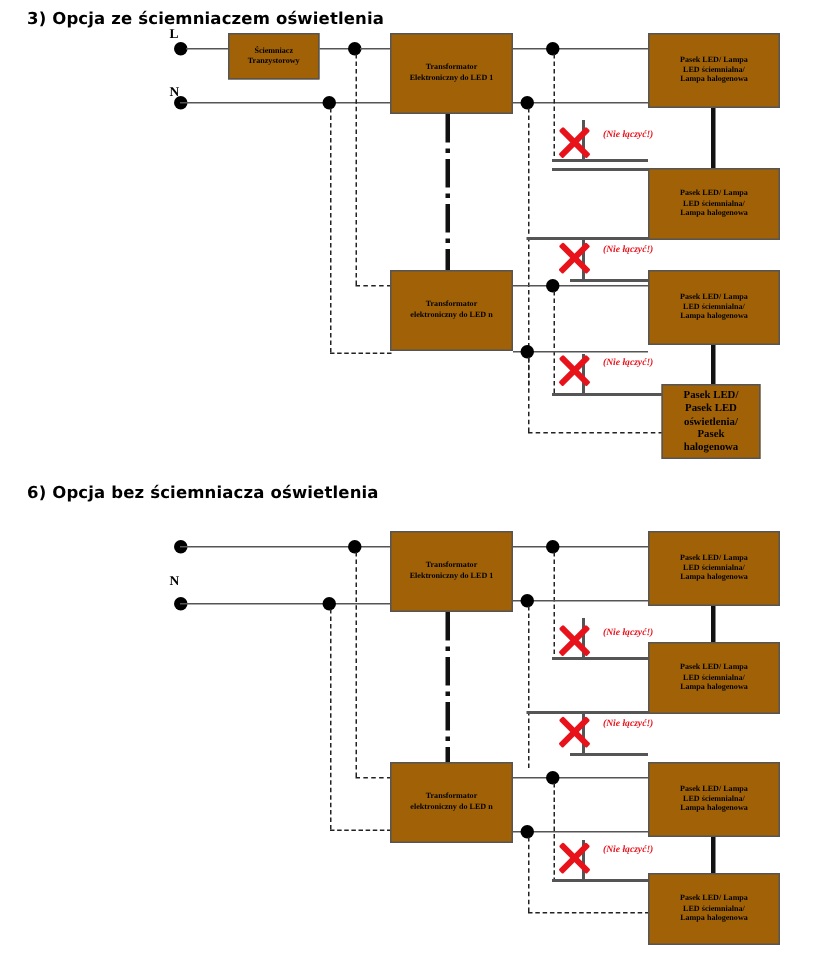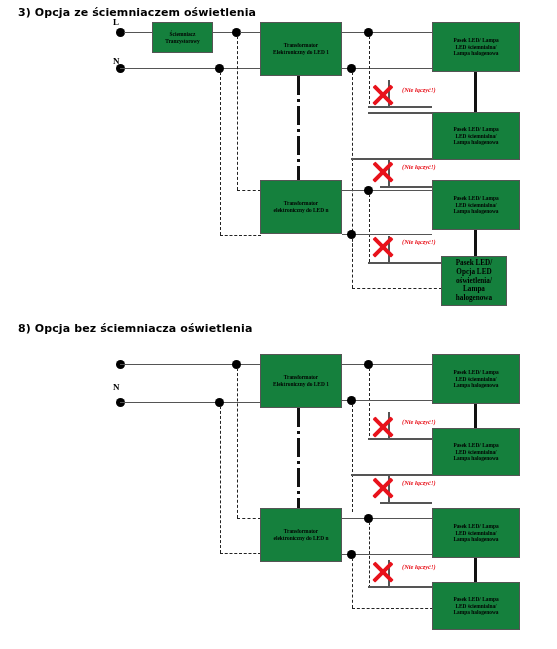--- a/index.html
+++ b/index.html
@@ -28,21 +28,21 @@
   .diagram {
     position: absolute;
     left: 0;
   }
 
   
   .box {
     position: absolute;
     box-sizing: border-box;
     border: 1.4px solid #555555;
-    background: #15803d;
+    background: #a16207;
     display: flex;
     align-items: center;
     justify-content: center;
     text-align: center;
     font-family: "Liberation Serif", serif;
     font-weight: bold;
     color: #000000;
     line-height: 1.22;
   }
   .box.small  { font-size: 5.4px; }
@@ -241,29 +241,29 @@
   <div class="wire h" style="left:368px; top:262.4px; width:74px;"></div>
   <div class="xmark" style="left:372px; top:234px;">
       <span></span>
       <span></span>
     </div>
   <div class="nie-label" style="left:402px; top:238px;">(Nie łączyć!)</div>
 
   <div class="box bigload" style="left:441px; top:256px; width:66px; height:50px;">
     <div class="box-inner">
       <div>Pasek LED/</div>
-      <div>Opcja LED</div>
+      <div>Pasek LED</div>
       <div>oświetlenia/</div>
-      <div>Lampa</div>
+      <div>Pasek</div>
       <div>halogenowa</div>
     </div>
   </div>
 </div>
 
-<div class="section-title" style="left:18px; top:322px;">8) Opcja bez ściemniacza oświetlenia</div>
+<div class="section-title" style="left:18px; top:322px;">6) Opcja bez ściemniacza oświetlenia</div>
 
 <div class="diagram" style="top:340px; width:557px; height:309px;">
 
   <div class="terminal-label" style="left:113px; top:42px;">N</div>
 
   <div class="dot" style="left:116px; top:20px;"></div>
   <div class="wire h" style="left:120px; top:23.7px; width:142px;"></div>
   <div class="dot" style="left:232px; top:20px;"></div>
 
   <div class="dot" style="left:116px; top:58px;"></div>

